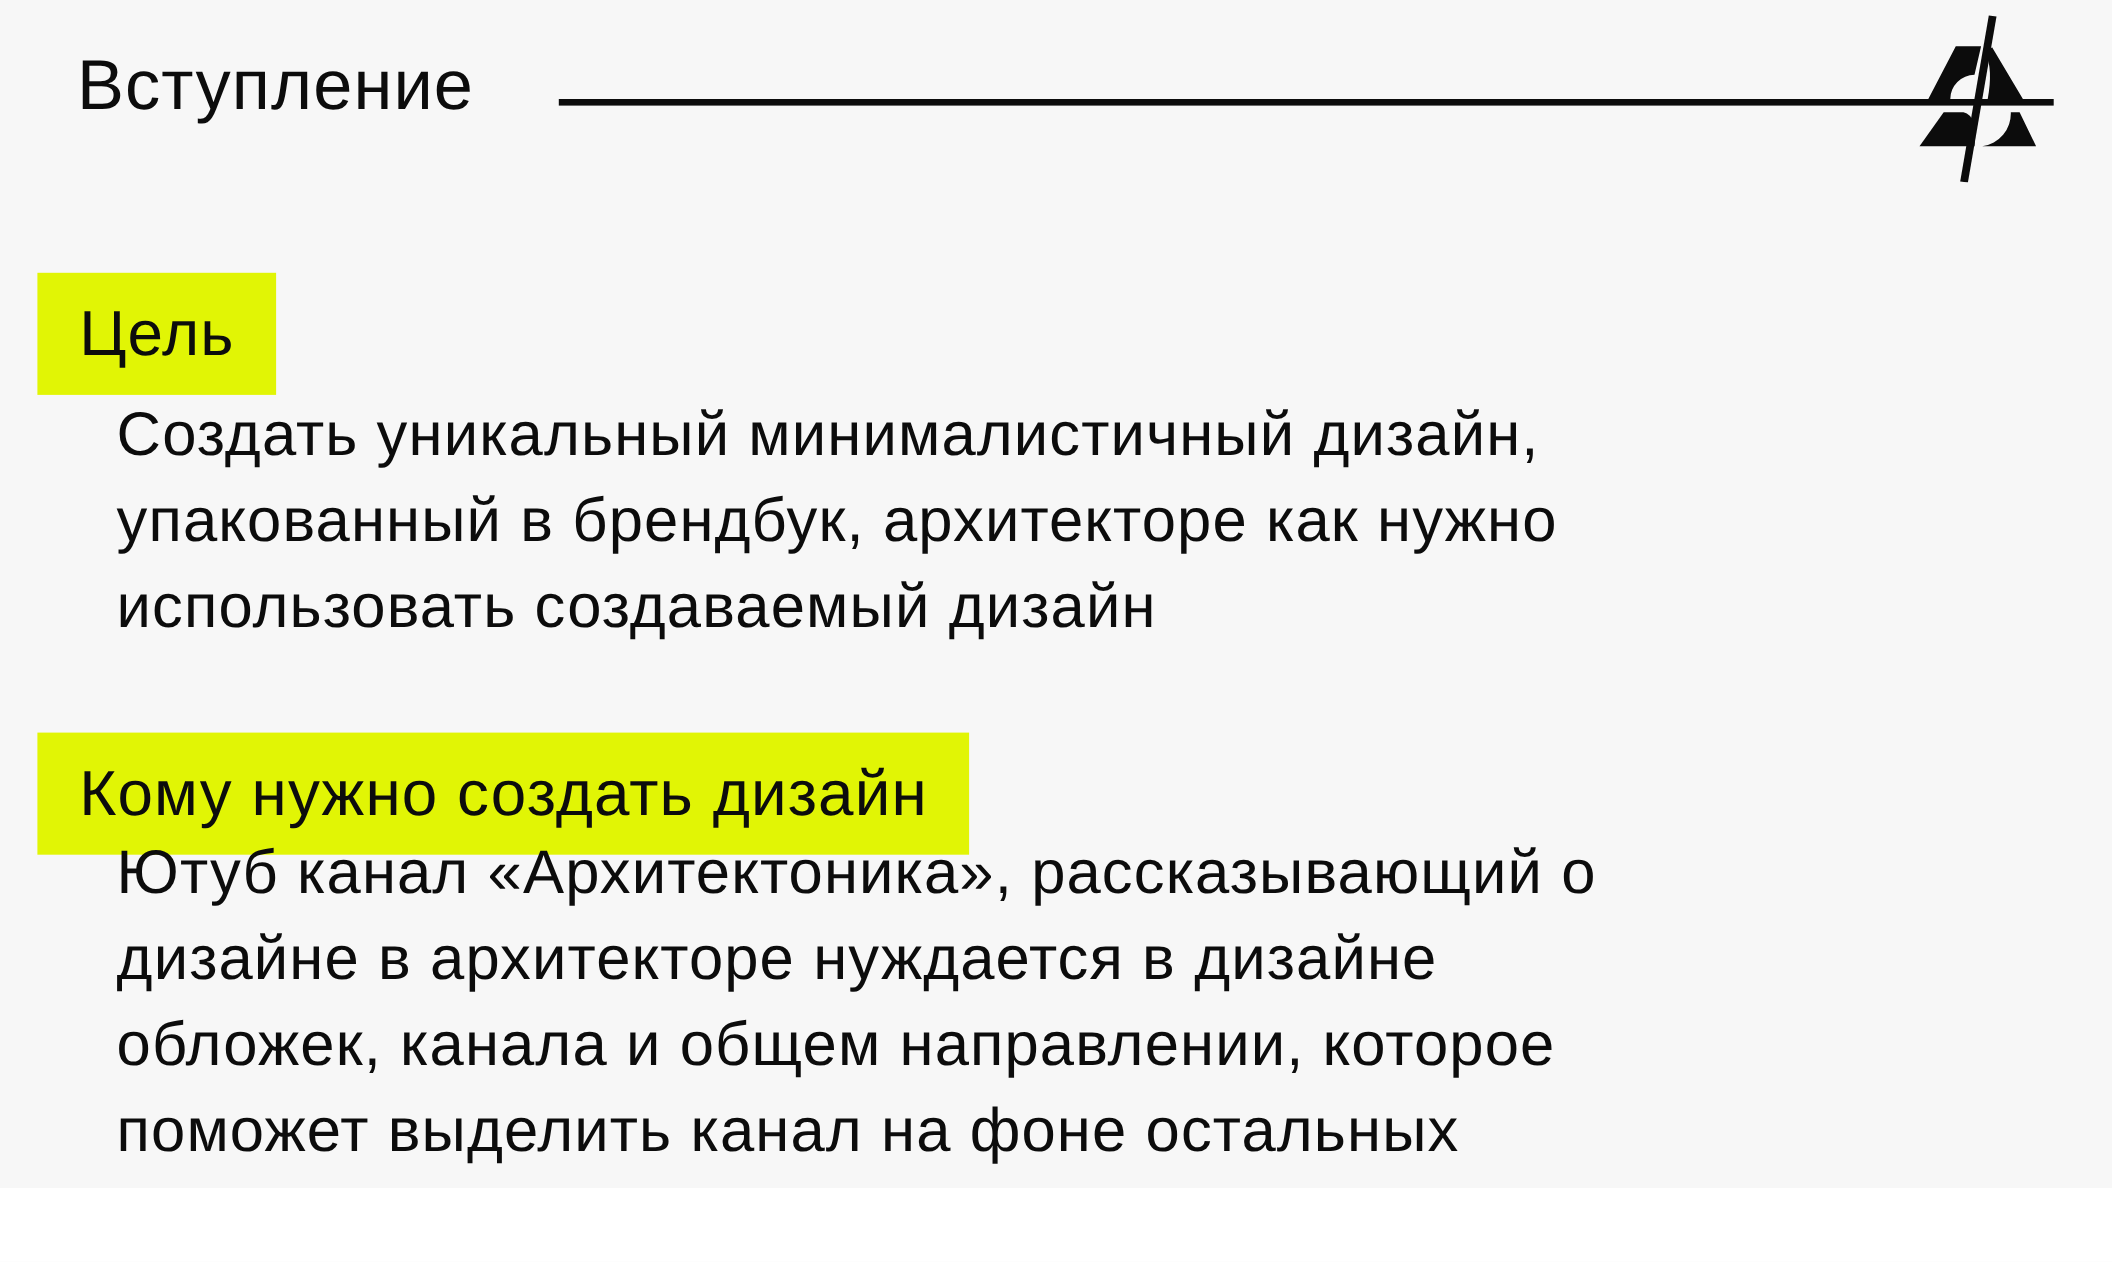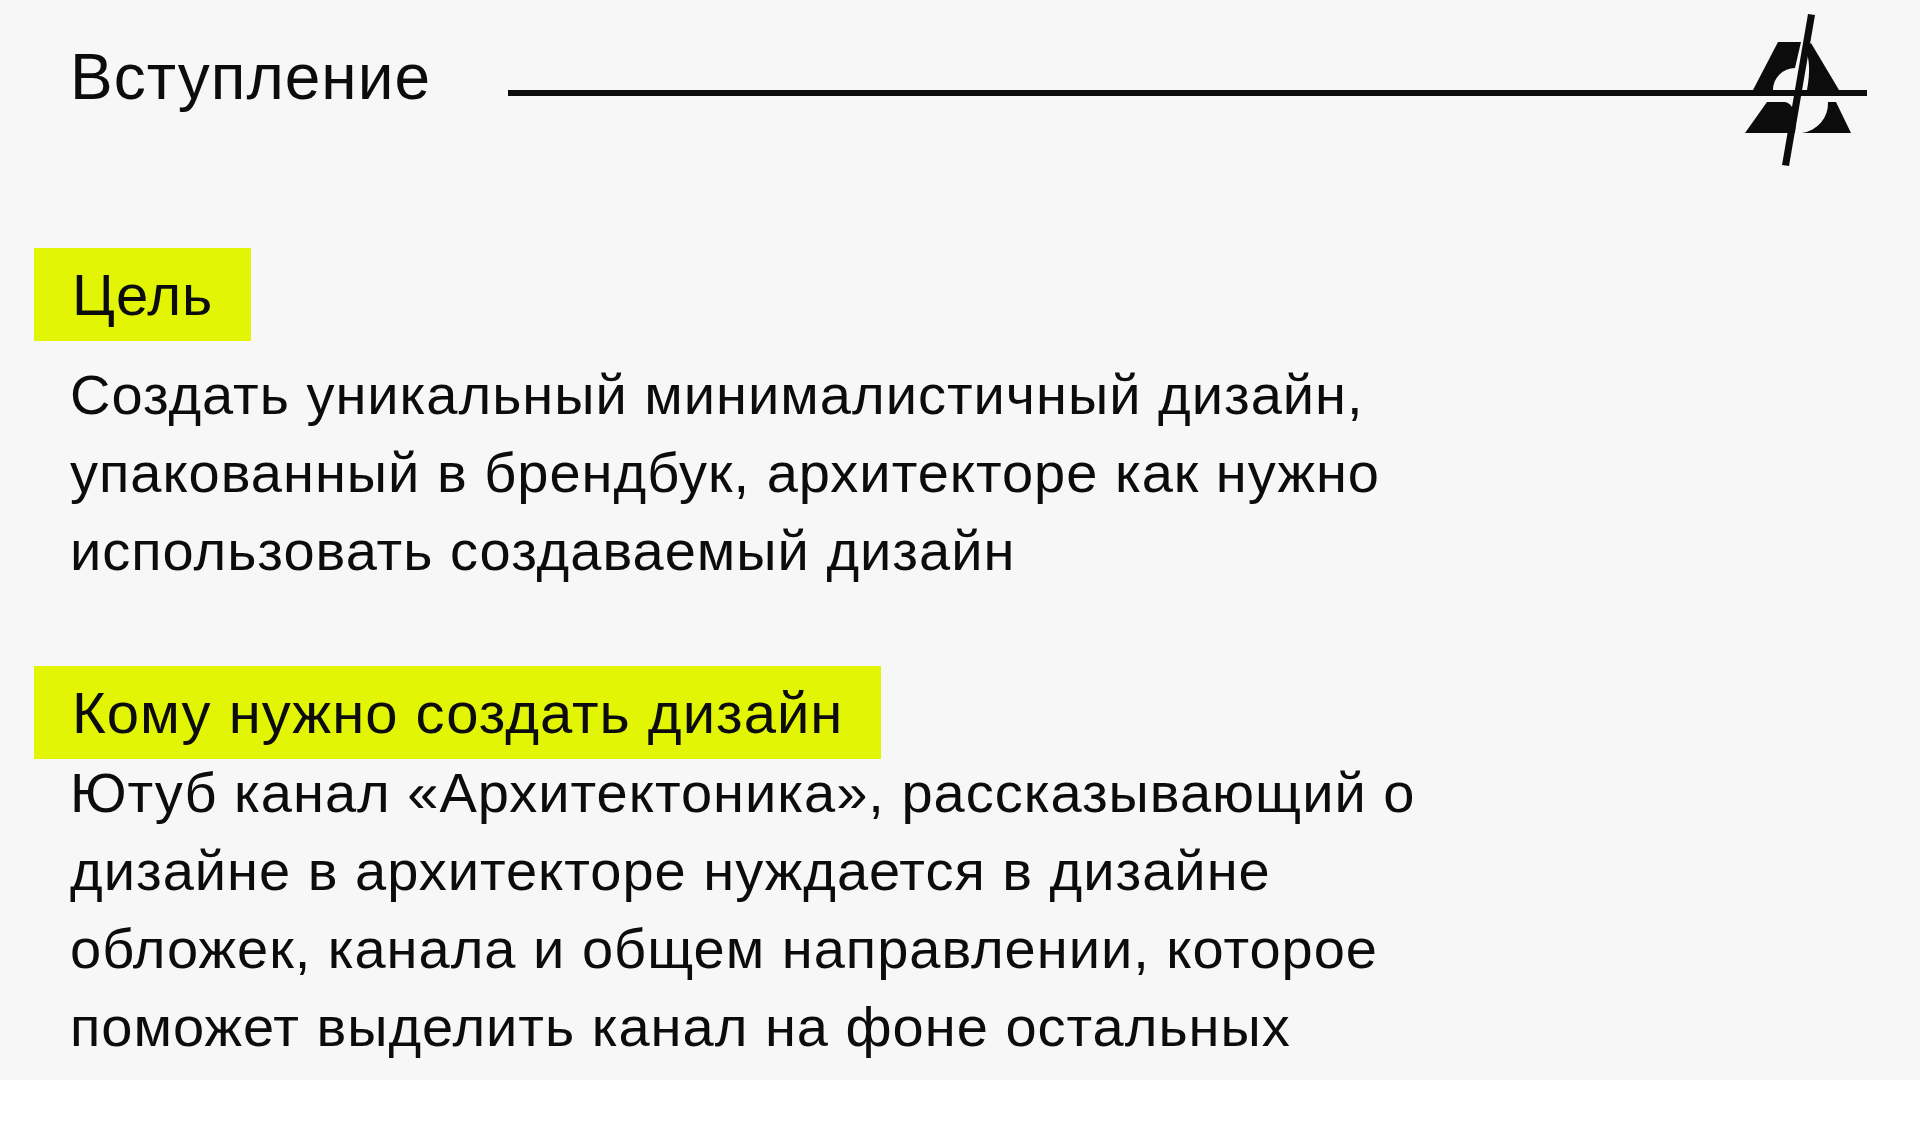--- a/index.html
+++ b/index.html
@@ -45,21 +45,21 @@
     position:absolute;
     left:1737px;
     top:6px;
     width:140px;
     height:160px;
   }
   .logo path{fill:var(--text);}
   .highlight-label{
     position:absolute;
     left:34px;
-    height:93px;
+    height:111px;
     display:inline-flex;
     align-items:center;
     padding:0 38px;
     background:var(--highlight);
     font-size:58px;
     letter-spacing:1px;
     font-weight:400;
     white-space:nowrap;
     color:var(--text);
   }
@@ -70,21 +70,21 @@
     left:70px;
     width:1560px;
     font-size:56px;
     line-height:78px;
     letter-spacing:1px;
     font-weight:400;
     color:var(--text);
   }
   .par-goal{top:356px;}
   .par-audience{top:754px;}
-  .body-line{display:block;white-space:nowrap;}
+  .body-line{display:block;white-space:nowrap;margin-left:36px;}
 </style>
 </head>
 <body>
 
 <div class="slide">
 
   <h1 class="slide-title">Вступление</h1>
 
   <div class="header-rule"></div>
 

